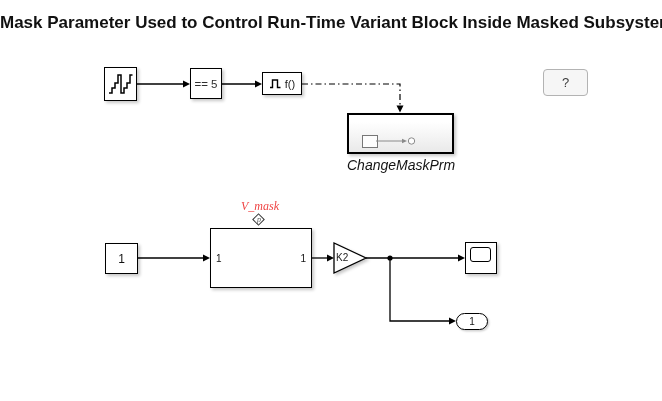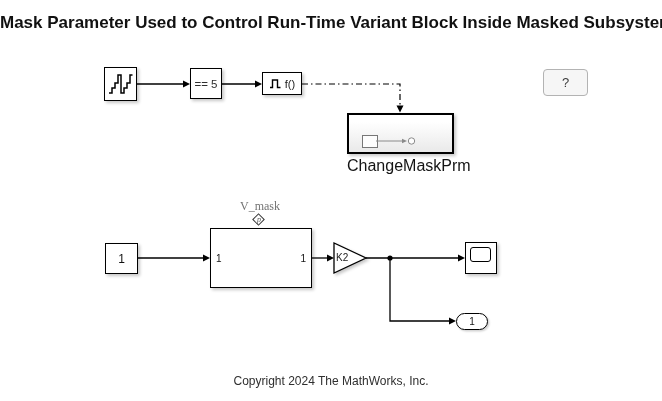--- a/index.html
+++ b/index.html
@@ -11,21 +11,21 @@
     position:absolute;top:13px;left:0;width:662px;text-align:center;
     font-size:17px;font-weight:bold;color:#111;letter-spacing:0px;white-space:nowrap;
   }
   svg.wires{position:absolute;left:0;top:0;width:662px;height:401px;z-index:1;}
   .block{
     position:absolute;background:#fff;border:1px solid #000;box-sizing:border-box;
     box-shadow:2px 2px 3px rgba(0,0,0,0.22);z-index:2;
   }
   .block-center{display:flex;align-items:center;justify-content:center;width:100%;height:100%;}
   .blk-label{
-    position:absolute;text-align:right;font-size:16px;color:#141414;z-index:2;white-space:nowrap;
+    position:absolute;text-align:right;font-size:14px;color:#141414;z-index:2;white-space:nowrap;font-style:italic;
   }
   .compare-text{font-size:11.5px;color:#2e2e2e;}
   .fcn-row{display:flex;align-items:center;justify-content:center;gap:3px;width:100%;height:100%;}
   .fcn-text{font-size:11px;color:#222;}
   .cmp-sub{
     border-width:2.5px;background:linear-gradient(#ffffff 18%,#e9e9e9 100%);
   }
   .cmp-header{
     position:absolute;top:2px;left:0;width:100%;text-align:center;font-size:10.5px;color:#222;
   }
@@ -37,21 +37,21 @@
     position:absolute;left:13px;top:20px;width:14px;height:11px;border:1px solid #777;background:#fdfdfd;
   }
   .helpbtn{
     position:absolute;left:543px;top:69px;width:45px;height:27px;box-sizing:border-box;
     background:#f6f6f6;border:1px solid #b3b3b3;border-radius:4px;color:#3c3c3c;
     font-size:13px;display:flex;align-items:center;justify-content:center;z-index:2;cursor:pointer;
   }
   .port-num{position:absolute;font-size:10px;color:#141414;top:50%;transform:translateY(-50%);}
   .param-name{
     position:absolute;left:229px;top:199px;width:62px;text-align:center;z-index:2;
-    font-family:"Liberation Serif",serif;font-size:12px;color:#737373;
+    font-family:"Liberation Serif",serif;font-style:italic;font-size:12px;color:#ef4444;
   }
   .param-diamond{
     position:absolute;left:254px;top:215px;width:9px;height:9px;border:1.2px solid #333;
     background:#fff;transform:rotate(45deg);z-index:2;box-sizing:border-box;
   }
   .param-p{
     position:absolute;left:250px;top:214.5px;width:18px;text-align:center;z-index:3;
     font-family:"Liberation Serif",serif;font-style:italic;font-size:8px;color:#555;
   }
   .gain-text{position:absolute;left:336px;top:252px;font-size:10px;color:#222;z-index:2;}
@@ -158,15 +158,14 @@
   <div class="gain-text">K2</div>
 
   <div class="block" style="left:465px;top:242px;width:32px;height:32px;">
     <div class="scope-screen"></div>
   </div>
 
   <div class="outport">
     <span>1</span>
   </div>
 
-  <div class="copyright">Copyright 2024 The MathWorks, Inc.</div>
 
 </div>
 
 </body></html>

